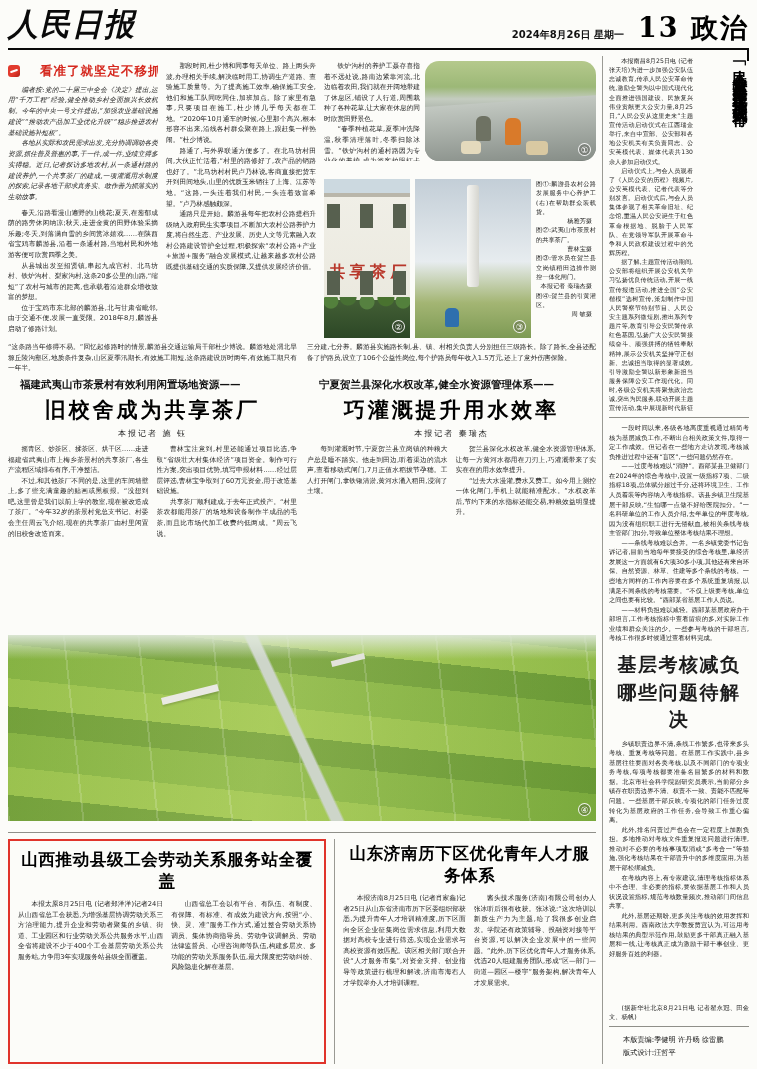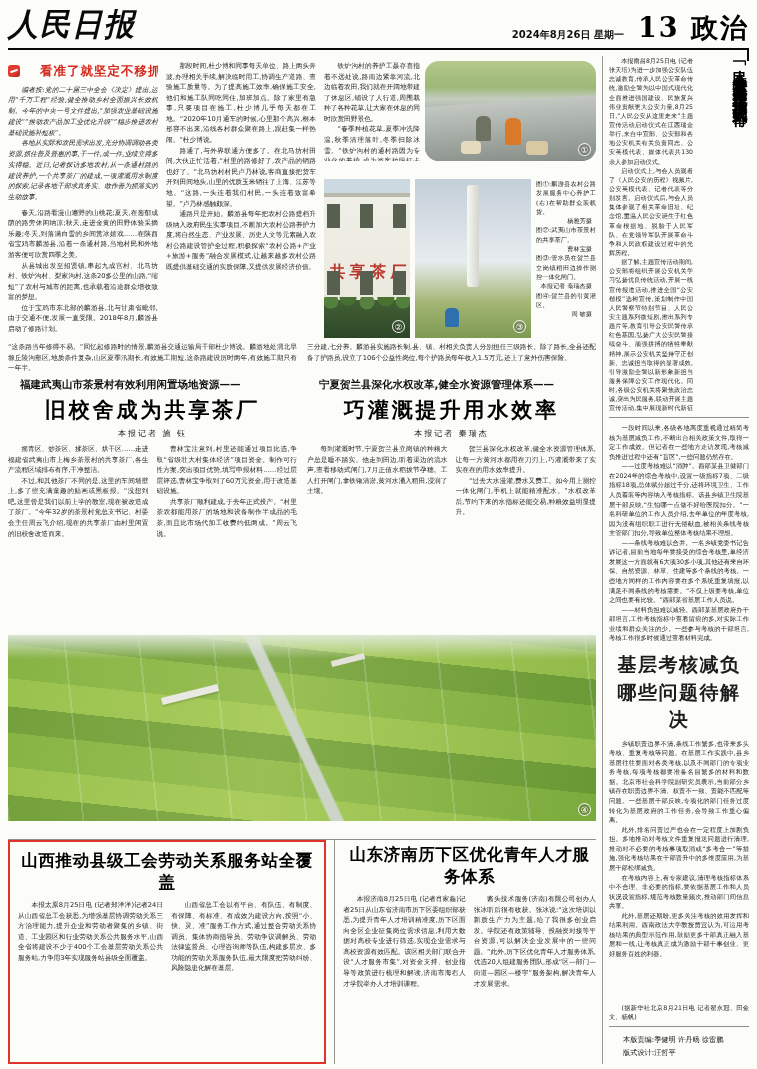--- a/index.html
+++ b/index.html
@@ -104,21 +104,21 @@
      background:
        linear-gradient(180deg, rgba(224,233,219,.95) 0, rgba(224,233,219,0) 13%),
        linear-gradient(65deg, rgba(0,0,0,0) 47.6%, #cdd5c9 48%, #cdd5c9 49.6%, rgba(0,0,0,0) 50%),
        repeating-linear-gradient(84deg, rgba(255,255,255,.16) 0 2px, rgba(0,0,0,0) 2px 74px),
        repeating-linear-gradient(6deg, rgba(55,105,25,.32) 0 26px, rgba(172,206,84,.34) 26px 54px, rgba(108,158,48,.26) 54px 88px),
        linear-gradient(100deg,#8fba4a 0%,#a9cc62 45%,#7fae41 100%); }
   .ph4-bld1 { position:absolute; left:26%; top:30%; width:58px; height:7px; background:#e9e9e3; transform:rotate(-14deg); box-shadow:0 2px 2px rgba(0,0,0,.15); }
   .ph4-bld2 { position:absolute; left:55%; top:12%; width:34px; height:6px; background:#e3e3dc; transform:rotate(-14deg); }
 
   
-  .bottom-band { display:flex; gap:8px; border-top:1px solid #8f8f89; margin-top:18px; flex:1; overflow:hidden; }
+  .bottom-band { display:flex; gap:8px; border-top:1px solid #8f8f89; margin-top:11px; padding-top:6px; flex:1; overflow:hidden; }
   .red-box { flex:1.18; border:2.5px solid #e0342b; padding:8px 8px 4px; overflow:hidden; }
   .bot-title { font-family:"DejaVu Serif","Liberation Serif",serif; font-weight:900; font-size:16.5px; letter-spacing:.04em; text-align:center; color:#000; margin-bottom:6px; }
   .bot-article { flex:1; overflow:hidden; padding-top:4px; }
   .bot-divider { width:1px; background:#9a9a94; }
 
   
   .police-block { height:356px; display:flex; gap:6px; overflow:hidden; flex:none; }
   .police-body { flex:1; overflow:hidden; font-size:6.1px; line-height:1.5; text-align:justify; }
   .v-headline { width:50px; writing-mode:vertical-rl; text-orientation:mixed;
      font-family:"DejaVu Serif","Liberation Serif",serif; font-weight:900; font-size:15px; letter-spacing:2px;

